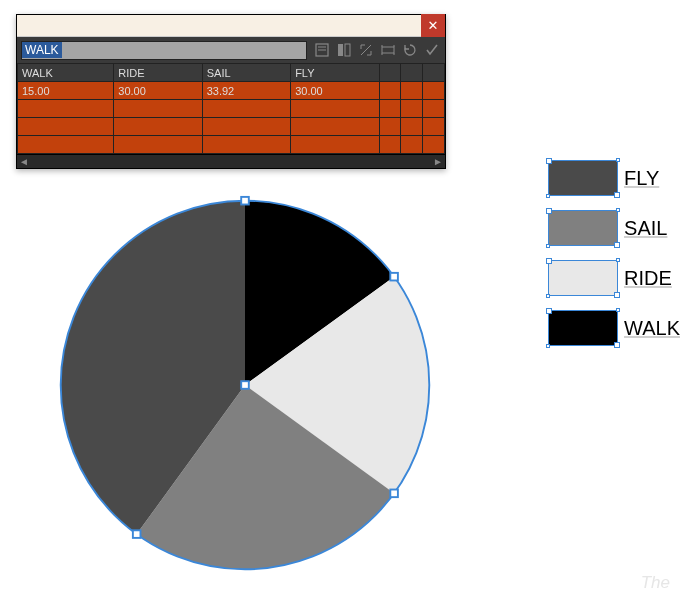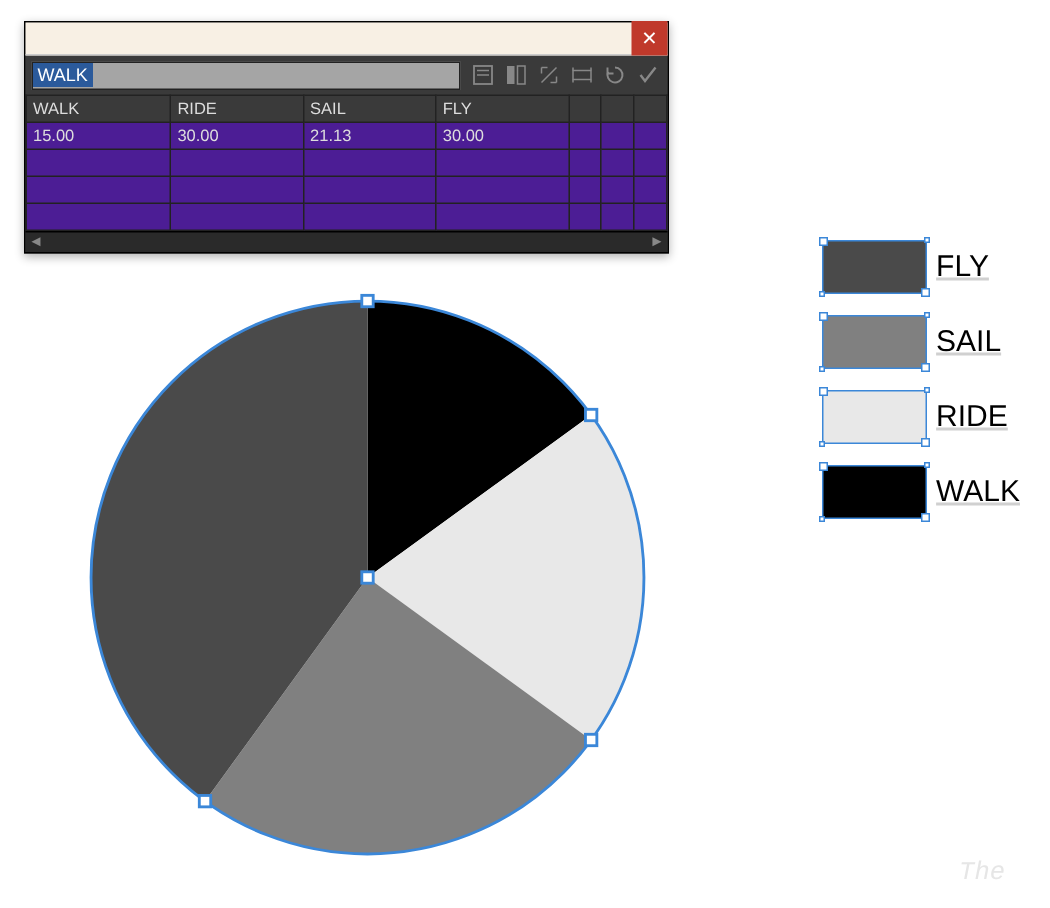--- a/index.html
+++ b/index.html
@@ -81,21 +81,21 @@
   .grid th, .grid td {
     border: 1px solid #222;
     height: 18px;
     font-size: 11px;
     color: #ddd;
     text-align: left;
     padding: 1px 4px;
     font-weight: normal;
   }
   .grid th { background: #3a3a3a; }
-  .grid td { background: #4c1d95; }
+  .grid td { background: #c2410c; }
   .scroll-h {
     height: 14px;
     background: #2a2a2a;
     border-top: 1px solid #000;
     display: flex;
     align-items: center;
   }
   .scroll-arrow {
     width: 14px;
     height: 14px;
@@ -171,21 +171,21 @@
 
   .watermark {
     position: absolute;
     bottom: 12px;
     right: 30px;
     text-align: right;
     color: #e6e6e6;
     font-size: 17px;
     font-style: italic;
     line-height: 1.1;
-    font-family: Liberation Mono, monospace;
+    font-family: Liberation Sans, sans-serif;
   }
 </style>
 </head>
 <body>
 
 <div class="panel">
   <div class="panel-title">
     <div class="close-btn">✕</div>
   </div>
   <div class="panel-toolbar">
@@ -236,21 +236,21 @@
       <th>RIDE</th>
       <th>SAIL</th>
       <th>FLY</th>
       <th></th>
       <th></th>
       <th></th>
     </tr>
     <tr>
       <td>15.00</td>
       <td>30.00</td>
-      <td>21.13</td>
+      <td>33.92</td>
       <td>30.00</td>
       <td></td>
       <td></td>
       <td></td>
     </tr>
     <tr>
           <td></td>
           <td></td>
           <td></td>
           <td></td>

